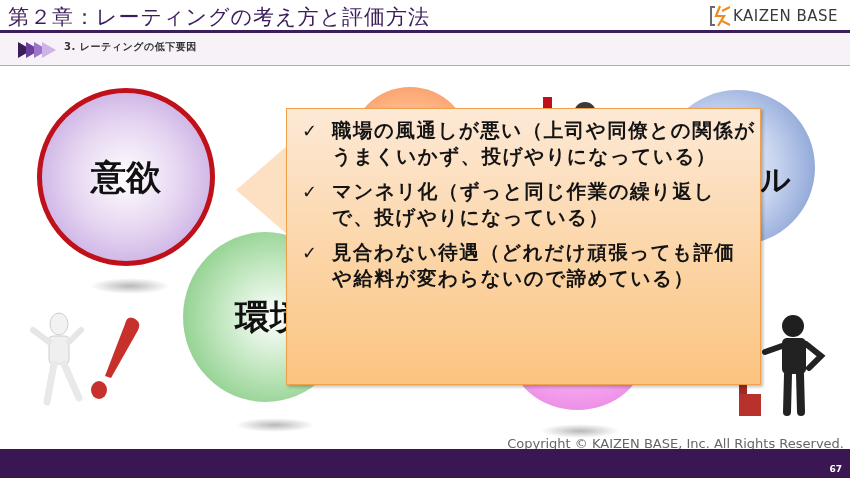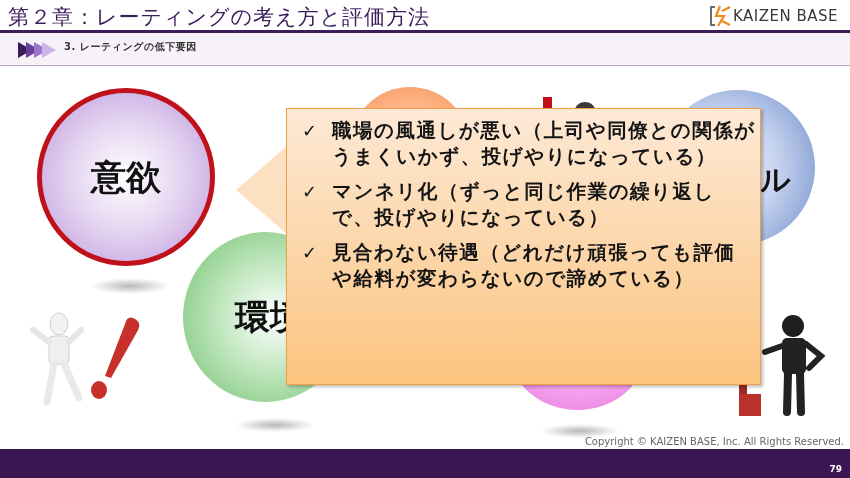--- a/index.html
+++ b/index.html
@@ -19,21 +19,21 @@
   .c-green { left:183px; top:232px; width:165px; height:170px; background:radial-gradient(circle at 55% 50%, #ffffff 0%, #bfe6bd 45%, #6fc06c 100%); justify-content:flex-start; padding-left:52px; box-sizing:border-box;text-align:right; }
   .c-pink { left:510px; top:300px; width:135px; height:110px; border-radius:0 0 70px 70px / 0 0 60px 60px; background:radial-gradient(circle at 50% 10%, #ffe0ff 0%, #f7a8f0 60%, #e57de0 100%); }
   .shadow { position:absolute; border-radius:50%; background:radial-gradient(ellipse at center, rgba(0,0,0,0.28) 0%, rgba(0,0,0,0) 70%); }
   .blue-text { position:absolute; left:760px; top:160px; font-size:30px; font-weight:bold; color:#111; }
   .callout { position:absolute; left:286px; top:108px; width:475px; height:277px; background:linear-gradient(#fde9d6, #fbc47f); border:1px solid #f0a04b; box-sizing:border-box; box-shadow:2px 2px 3px rgba(0,0,0,0.25); }
   .callout-tail { position:absolute; left:236px; top:145px; width:0; height:0; border-top:45px solid transparent; border-bottom:45px solid transparent; border-right:52px solid #fddfc2; }
   .bullets { position:absolute; left:296px; top:118px; width:460px; margin:0; padding:0; list-style:none; }
   .bullets li { display:flex; font-size:19.5px; font-weight:bold; color:#141414; line-height:26px; margin-bottom:9px; letter-spacing:1.5px; }
   .check { width:30px; flex:0 0 30px; font-weight:normal; font-size:18px; padding-left:6px; }
   .figure { position:absolute; }
-  .footer-copy { position:absolute; right:6px; top:436px; font-size:10px; color:#666; white-space:nowrap;padding-left:25px; }
+  .footer-copy { position:absolute; right:6px; top:436px; font-size:13px; color:#666; white-space:nowrap;padding-left:25px; }
   .footer-bar { position:absolute; left:0; top:449px; width:850px; height:29px; background:#3a1752; }
   .page-num { position:absolute; right:8px; top:464px; font-size:9px; font-weight:bold; color:#ffffff; }
 </style>
 </head>
 <body>
 
 <div class="title">第２章：レーティングの考え方と評価方法</div>
 
 <div class="logo">
   <svg width="24" height="22" viewBox="0 0 24 22">
@@ -108,13 +108,13 @@
     <span>マンネリ化（ずっと同じ作業の繰り返しで、投げやりになっている）</span>
   </li>
   <li>
     <span class="check">✓</span>
     <span>見合わない待遇（どれだけ頑張っても評価や給料が変わらないので諦めている）</span>
   </li>
 </ul>
 
 <div class="footer-copy">Copyright ©  KAIZEN BASE, Inc.  All Rights Reserved.</div>
 <div class="footer-bar"></div>
-<div class="page-num">79</div>
+<div class="page-num">67</div>
 
 </body></html>

